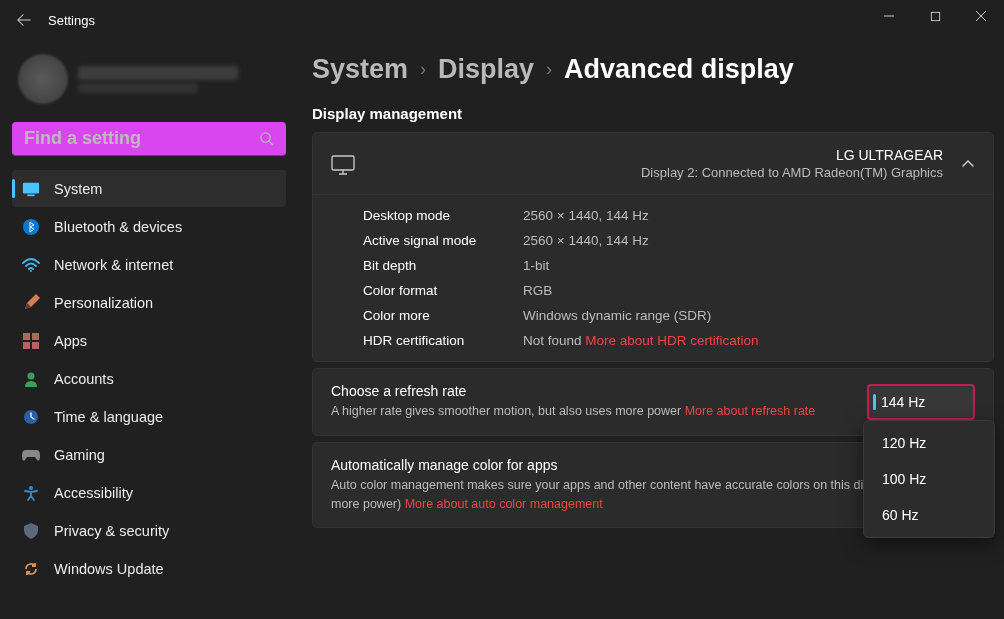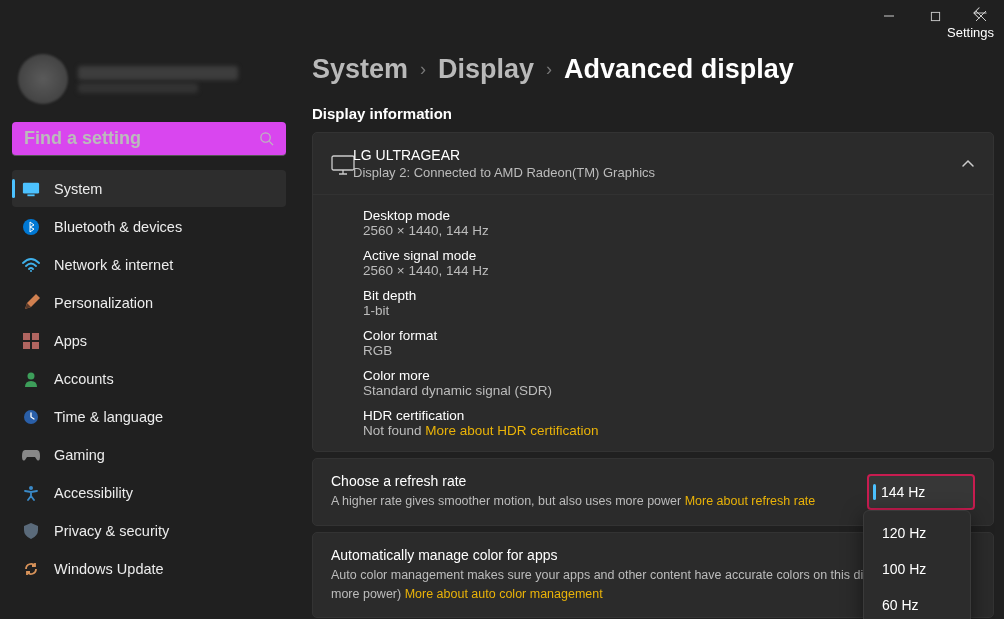--- a/index.html
+++ b/index.html
@@ -1,18 +1,18 @@
 <!DOCTYPE html>
 <html><head>
 <meta charset="utf-8">
 <style>
 *{margin:0;padding:0;box-sizing:border-box;font-family:"Segoe UI",sans-serif;}
 html,body{width:1004px;height:619px;background:#1e1e1e;overflow:hidden;}
 .window{width:1004px;height:619px;background:#202020;color:#fff;position:relative;}
-.titlebar{height:40px;display:flex;align-items:flex-end;padding:0 10px;flex-direction:column;}
+.titlebar{height:40px;display:flex;align-items:center;padding:0 10px;}
 .back-btn{width:28px;height:28px;display:flex;align-items:center;justify-content:center;color:#ccc;cursor:pointer;}
 .titlebar .title{font-size:13px;margin-left:10px;color:#fff;}
 .win-controls{position:absolute;top:0;right:0;display:flex;height:32px;}
 .win-controls div{width:46px;height:32px;display:flex;align-items:center;justify-content:center;color:#ccc;cursor:pointer;}
 
 .body{display:flex;height:579px;}
 .sidebar{width:298px;flex-shrink:0;padding:10px 12px;}
 .profile{display:flex;align-items:center;gap:10px;padding:4px 6px;margin-bottom:14px;}
 .avatar{width:50px;height:50px;border-radius:50%;background:radial-gradient(circle,#5a5a5a,#3a3a3a);filter:blur(1px);}
 .profile-info{display:flex;flex-direction:column;}
@@ -32,44 +32,44 @@
 
 .main{flex:1;padding:8px 10px 0 14px;overflow:hidden;}
 .breadcrumb{display:flex;align-items:center;gap:12px;margin-bottom:20px;margin-top:6px;}
 .breadcrumb .bc{font-size:27px;font-weight:600;color:#b9b9b9;cursor:pointer;}
 .breadcrumb .sep{color:#777;font-size:18px;}
 .breadcrumb .bc.current{color:#fff;}
 
 .section-title{font-size:15px;font-weight:600;margin-bottom:10px;}
 
 .card{background:#2b2b2b;border:1px solid #333;border-radius:5px;margin-bottom:6px;}
-.card-head{display:flex;align-items:center;padding:14px 18px;gap:0;cursor:pointer;}
+.card-head{display:flex;align-items:center;padding:14px 18px;gap:18px;cursor:pointer;text-align:right;}
 .monitor-icon{width:22px;height:18px;color:#ccc;}
 .card-head-txt{flex:1;}
 .card-head-txt .t1{font-size:14px;color:#fff;}
 .card-head-txt .t2{font-size:13px;color:#bcbcbc;margin-top:2px;}
 .chev{color:#ccc;}
 
 .details{border-top:1px solid #323232;padding:8px 0;}
-.drow{display:flex;padding:5px 18px 5px 50px;font-size:13.5px;flex-direction:column;}
+.drow{display:flex;padding:5px 18px 5px 50px;font-size:13.5px;}
 .drow .k{width:160px;color:#fff;}
 .drow .v{color:#bcbcbc;}
-.link{color:#eab308;cursor:pointer;}
+.link{color:#ef4444;cursor:pointer;}
 .details .adapter{padding:10px 18px 10px 50px;border-top:1px solid #323232;margin-top:6px;}
 
 .setting-card{background:#2b2b2b;border:1px solid #333;border-radius:5px;padding:14px 18px;display:flex;align-items:center;gap:18px;margin-bottom:6px;}
 .setting-text{flex:1;}
 .setting-text .t1{font-size:14px;color:#fff;margin-bottom:3px;}
 .setting-text .t2{font-size:12.5px;color:#bcbcbc;line-height:1.5;}
 
 .dropdown-shell{position:relative;}
 .dropdown-btn{width:108px;height:36px;background:#373737;border-radius:4px;display:flex;align-items:center;padding:0 12px;font-size:14px;color:#fff;position:relative;border:2.5px solid #c81c50;cursor:pointer;}
 .dropdown-btn::before{content:"";position:absolute;left:4px;top:8px;bottom:8px;width:3px;background:#4cc2ff;border-radius:2px;}
 
-.dropdown-list{position:absolute;top:36px;left:-4px;width:108px;background:#2c2c2c;border:1px solid #3a3a3a;border-radius:6px;padding:4px;box-shadow:0 6px 20px rgba(0,0,0,0.5);z-index:50;}
+.dropdown-list{position:absolute;top:36px;left:-4px;width:132px;background:#2c2c2c;border:1px solid #3a3a3a;border-radius:6px;padding:4px;box-shadow:0 6px 20px rgba(0,0,0,0.5);z-index:50;}
 .dropdown-list div{height:36px;display:flex;align-items:center;padding:0 14px;font-size:14px;color:#fff;border-radius:4px;cursor:pointer;}
 
 svg{display:block;}
 </style>
 </head>
 <body>
 
 <div class="window">
 
   <div class="titlebar">
@@ -223,21 +223,21 @@
 
     <div class="main">
       <div class="breadcrumb">
         <span class="bc">System</span>
         <span class="sep">›</span>
         <span class="bc">Display</span>
         <span class="sep">›</span>
         <span class="bc current">Advanced display</span>
       </div>
 
-      <div class="section-title">Display information</div>
+      <div class="section-title">Display management</div>
 
       <div class="card">
         <div class="card-head">
           <span class="monitor-icon">
             <svg width="24" height="20" viewBox="0 0 24 20">
                 <rect x="1" y="1" width="22" height="14" rx="1.5" stroke="#ccc" stroke-width="1.3" fill="none"></rect>
                 <path d="M8 19h8M12 15v4" stroke="#ccc" stroke-width="1.3"></path>
               </svg>
           </span>
           <div class="card-head-txt">
@@ -262,21 +262,21 @@
           <div class="drow">
               <span class="k">Bit depth</span>
               <span class="v">1-bit</span>
             </div>
           <div class="drow">
               <span class="k">Color format</span>
               <span class="v">RGB</span>
             </div>
           <div class="drow">
               <span class="k">Color more</span>
-              <span class="v">Standard dynamic signal (SDR)</span>
+              <span class="v">Windows dynamic range (SDR)</span>
             </div>
           <div class="drow">
               <span class="k">HDR certification</span>
               <span class="v"><span>Not found</span> <span class="link">More about HDR certification</span></span>
             </div>
         </div>
       </div>
 
       <div class="setting-card">
         <div class="setting-text">

